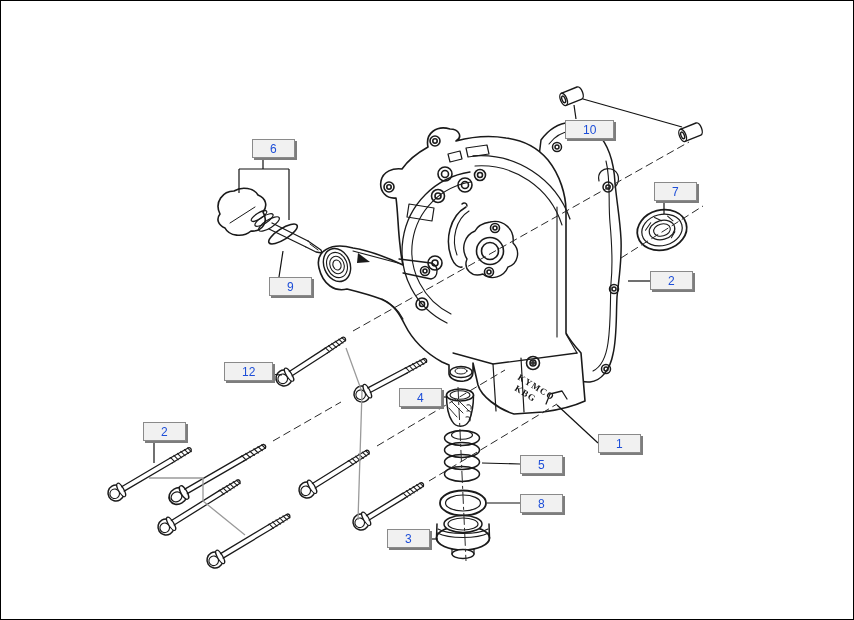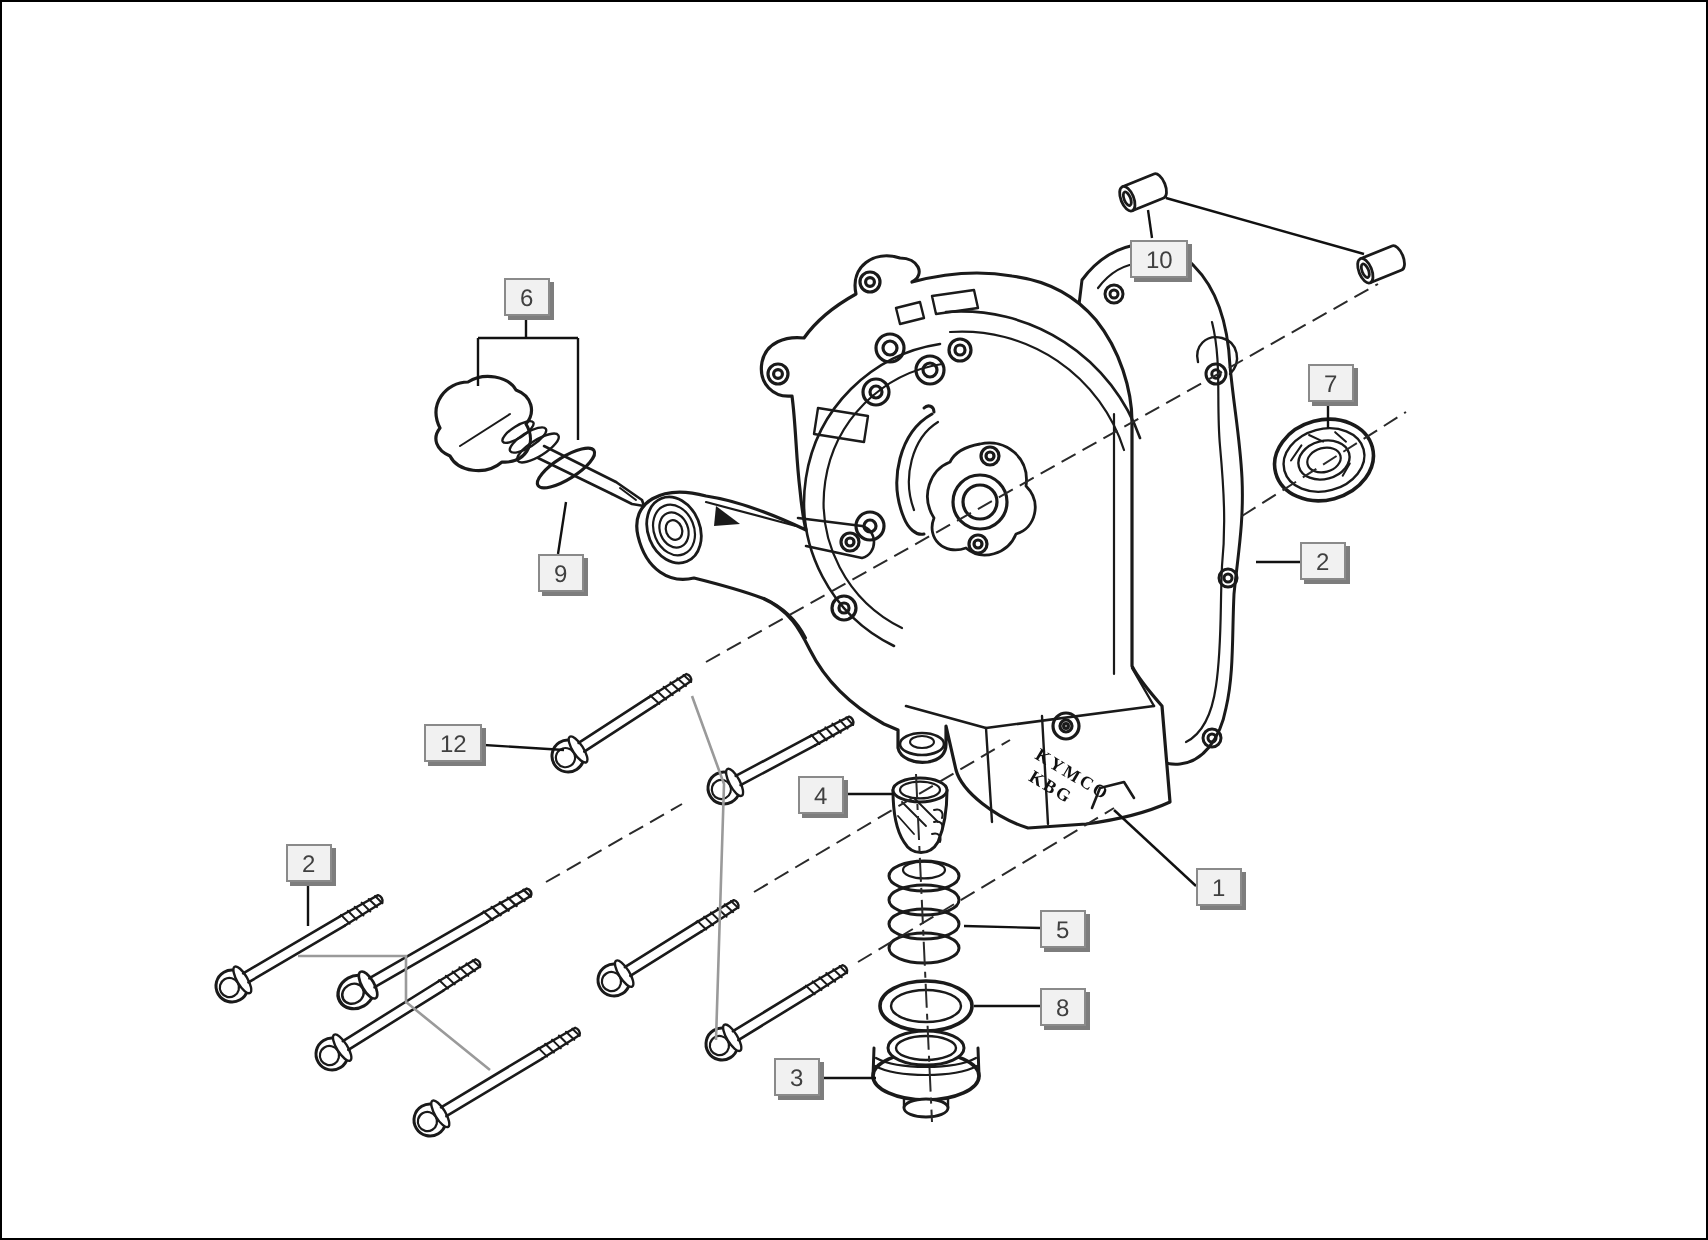--- a/index.html
+++ b/index.html
@@ -4,25 +4,25 @@
 <style>
   html,body{margin:0;padding:0;background:#fff;}
   .stage{
     position:relative;width:854px;height:620px;background:#fff;
     border:1px solid #000;box-sizing:border-box;overflow:hidden;
     font-family:"Liberation Sans",sans-serif;
   }
   .stage svg{position:absolute;left:0;top:0;}
   .plabel{
     position:absolute;box-sizing:border-box;
-    min-width:20px;height:19px;padding:0 7px;
+    min-width:20px;height:19px;padding:0 17px;
     background:#f1f1f1;border:1px solid #8a8a8a;
     box-shadow:2px 2px 0 #7d7d7d;
     display:flex;align-items:center;justify-content:center;
-    font:12px/1 "Liberation Sans",sans-serif;color:#404040;
+    font:12px/1 "Liberation Sans",sans-serif;color:#1d4ed8;
   }
   .art{stroke:#1a1a1a;fill:none;stroke-linecap:round;stroke-linejoin:round;}
   .fillw{fill:#fff;}
 </style>
 </head>
 <body>
 
 <div class="stage">
 <svg width="854" height="620" viewBox="0 0 854 620">
 
@@ -271,14 +271,14 @@
   <div class="plabel" style="left:649px;top:270px">2</div>
   <div class="plabel" style="left:386px;top:528px">3</div>
   <div class="plabel" style="left:398px;top:387px">4</div>
   <div class="plabel" style="left:519px;top:454px">5</div>
   <div class="plabel" style="left:251px;top:138px">6</div>
   <div class="plabel" style="left:653px;top:181px">7</div>
   <div class="plabel" style="left:519px;top:493px">8</div>
   <div class="plabel" style="left:268px;top:276px">9</div>
   <div class="plabel" style="left:564px;top:119px">10</div>
   <div class="plabel" style="left:142px;top:421px">2</div>
-  <div class="plabel" style="left:211px;top:361px">12</div>
+  <div class="plabel" style="left:223px;top:361px">12</div>
 </div>
 
 </body></html>

